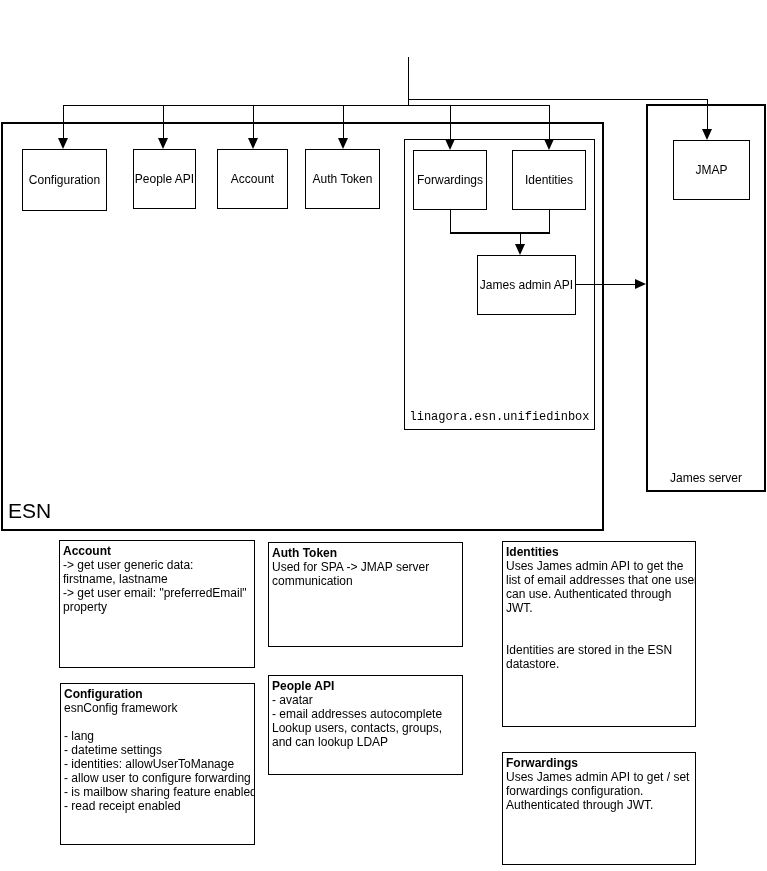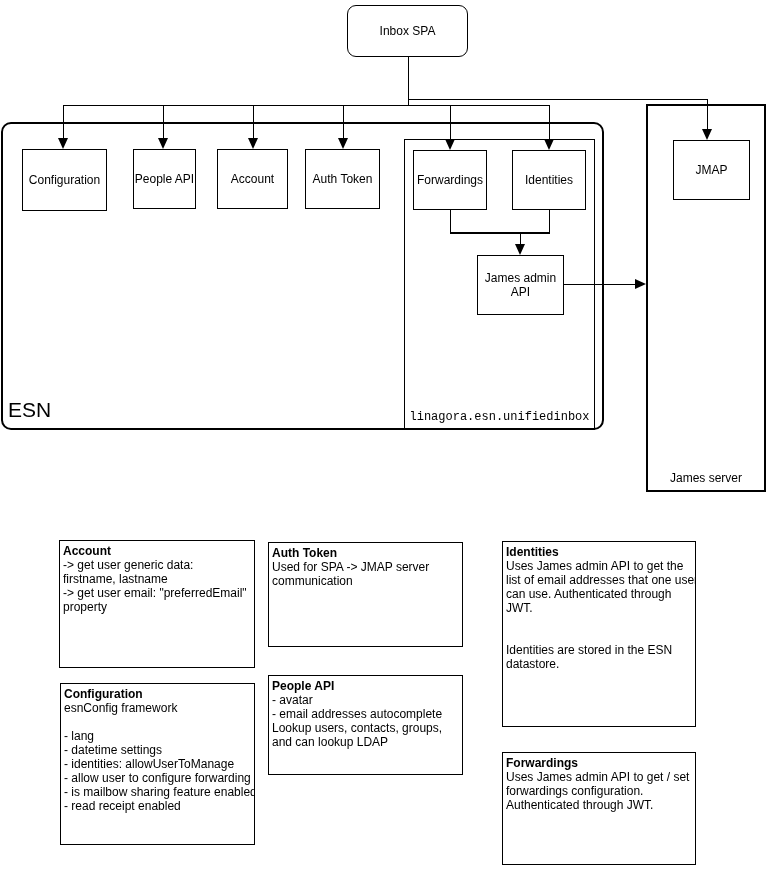--- a/index.html
+++ b/index.html
@@ -9,21 +9,21 @@
     width: 767px;
     height: 871px;
     background: #ffffff;
     font-family: "Liberation Sans", sans-serif;
     color: #000000;
     overflow: hidden;
   }
 
   
   .cbox { position: absolute; border: 2px solid #000; background: transparent; }
-  .c-esn   { left: 1px;   top: 122px; width: 603px; height: 308px; border-radius: 10px; }
+  .c-esn   { left: 1px;   top: 122px; width: 603px; height: 409px; }
   .c-inner { left: 404px; top: 139px; width: 191px; height: 291px; border-width: 1px; font-family: Liberation Mono, monospace; }
   .c-james { left: 646px; top: 104px; width: 120px; height: 388px; }
   .esn-label   { position: absolute; left: 5px; bottom: 6px; font-size: 21px; }
   .inner-label { position: absolute; left: 0; right: 0; bottom: 5px; text-align: center; font-size: 12px; }
   .james-label { position: absolute; left: 0; right: 0; bottom: 5px; text-align: center; font-size: 12px; }
 
   
   .line { position: absolute; background: #000; }
   .l-spa-stem   { left: 408px; top: 57px;  width: 1px;   height: 48px; }
   .l-a          { left: 408px; top: 99px;  width: 300px; height: 1px; }
@@ -64,21 +64,21 @@
     text-align: center; font-size: 12px; line-height: 14px; }
   .node span { white-space: nowrap; }
   .n-admin span { white-space: normal; }
   .n-spa     { left: 347px; top: 5px;   width: 121px; height: 52px; border-radius: 9px; }
   .n-config  { left: 22px;  top: 149px; width: 85px;  height: 62px; }
   .n-people  { left: 133px; top: 149px; width: 63px;  height: 60px; }
   .n-account { left: 217px; top: 149px; width: 71px;  height: 60px; }
   .n-auth    { left: 305px; top: 149px; width: 75px;  height: 60px; }
   .n-fwd     { left: 413px; top: 150px; width: 74px;  height: 60px; }
   .n-idn     { left: 512px; top: 150px; width: 74px;  height: 60px; }
-  .n-admin   { left: 477px; top: 255px; width: 87px;  height: 60px; }
+  .n-admin   { left: 477px; top: 255px; width: 99px;  height: 60px; }
   .n-jmap    { left: 673px; top: 140px; width: 77px;  height: 60px; }
 
   
   .desc { position: absolute; border: 1px solid #000; background: #fff;
     padding: 3px 3px; font-size: 12px; line-height: 14px; overflow: hidden; }
   .desc-title { font-weight: bold; white-space: pre; }
   .desc-body  { white-space: pre; margin-top: 0; }
   .d-account { left: 59px;  top: 540px; width: 196px; height: 128px; }
   .d-auth    { left: 268px; top: 542px; width: 195px; height: 105px; }
   .d-idn     { left: 502px; top: 541px; width: 194px; height: 186px; }
@@ -120,23 +120,20 @@
   <div class="arrow-down ah-1"></div>
   <div class="arrow-down ah-2"></div>
   <div class="arrow-down ah-3"></div>
   <div class="arrow-down ah-4"></div>
   <div class="arrow-down ah-5"></div>
   <div class="arrow-down ah-6"></div>
   <div class="arrow-down ah-jmap"></div>
   <div class="arrow-down ah-admin"></div>
   <div class="arrow-right ah-james"></div>
 
-  <div class="node n-spa">
-    <span>Inbox SPA</span>
-  </div>
   <div class="node n-config">
     <span>Configuration</span>
   </div>
   <div class="node n-people">
     <span>People API</span>
   </div>
   <div class="node n-account">
     <span>Account</span>
   </div>
   <div class="node n-auth">

